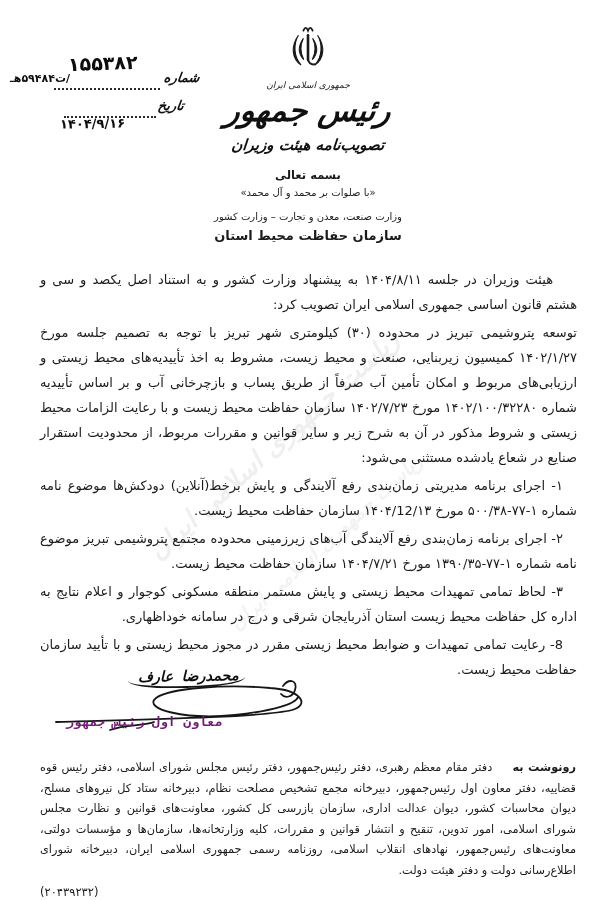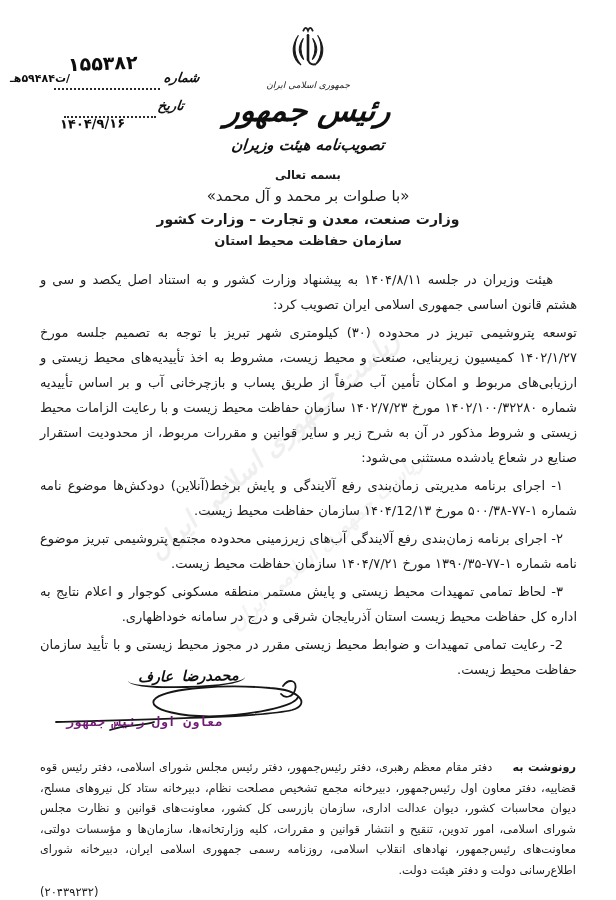--- a/index.html
+++ b/index.html
@@ -47,24 +47,24 @@
   .emblem{display:block;margin:0 auto;}
   .republic{font-size:9px;font-style:italic;margin-top:6px;color:#222;letter-spacing:1px;}
   .office{
     font-size:31px;font-weight:bold;font-style:italic;margin-top:2px;
     transform:skewX(-6deg);letter-spacing:-1px;color:#101010;
   }
   .doctype{font-size:15px;font-weight:bold;font-style:italic;margin-top:8px;transform:skewX(-5deg);color:#101010;}
   
   .invocation{position:absolute;left:0;right:0;top:168px;text-align:center;}
   .besmeh{font-size:11.5px;font-weight:bold;}
-  .salawat{font-size:15px;margin-top:5px;}
+  .salawat{font-size:10px;margin-top:5px;}
   
   .addressees{position:absolute;left:0;right:0;top:211px;text-align:center;}
-  .addr1{font-size:14px;font-weight:bold;}
+  .addr1{font-size:10px;font-weight:normal;}
   .addr2{font-size:13px;font-weight:bold;margin-top:6px;}
   
   .body-block{
     position:absolute;top:267px;right:39px;left:40px;
     font-size:13px;line-height:25px;text-align:justify;
   }
   .body-block p{margin:0 0 3px 0;}
   .p-first{text-indent:24px;}
   .p-item{text-indent:14px;}
   
@@ -130,21 +130,21 @@
     <div class="addr1">وزارت صنعت، معدن و تجارت – وزارت کشور</div>
     <div class="addr2">سازمان حفاظت محیط استان</div>
   </div>
 
   <div class="body-block">
     <p class="p-first">هیئت وزیران در جلسه ۱۴۰۴/۸/۱۱ به پیشنهاد وزارت کشور و به استناد اصل یکصد و سی و هشتم قانون اساسی جمهوری اسلامی ایران تصویب کرد:</p>
     <p>توسعه پتروشیمی تبریز در محدوده (۳۰) کیلومتری شهر تبریز با توجه به تصمیم جلسه مورخ ۱۴۰۲/۱/۲۷ کمیسیون زیربنایی، صنعت و محیط زیست، مشروط به اخذ تأییدیه‌های محیط زیستی و ارزیابی‌های مربوط و امکان تأمین آب صرفاً از طریق پساب و بازچرخانی آب و بر اساس تأییدیه شماره ۱۴۰۲/۱۰۰/۳۲۲۸۰ مورخ ۱۴۰۲/۷/۲۳ سازمان حفاظت محیط زیست و با رعایت الزامات محیط زیستی و شروط مذکور در آن به شرح زیر و سایر قوانین و مقررات مربوط، از محدودیت استقرار صنایع در شعاع یادشده مستثنی می‌شود:</p>
     <p class="p-item">۱- اجرای برنامه مدیریتی زمان‌بندی رفع آلایندگی و پایش برخط(آنلاین) دودکش‌ها موضوع نامه شماره ۱-۷۷-۵۰۰/۳۸ مورخ ۱۴۰۴/12/۱۳ سازمان حفاظت محیط زیست.</p>
     <p class="p-item">۲- اجرای برنامه زمان‌بندی رفع آلایندگی آب‌های زیرزمینی محدوده مجتمع پتروشیمی تبریز موضوع نامه شماره ۱-۷۷-۱۳۹۰/۳۵ مورخ ۱۴۰۴/۷/۲۱ سازمان حفاظت محیط زیست.</p>
     <p class="p-item">۳- لحاظ تمامی تمهیدات محیط زیستی و پایش مستمر منطقه مسکونی کوجوار و اعلام نتایج به اداره کل حفاظت محیط زیست استان آذربایجان شرقی و درج در سامانه خوداظهاری.</p>
-    <p class="p-item">2- رعایت تمامی تمهیدات و ضوابط محیط زیستی مقرر در مجوز محیط زیستی و با تأیید سازمان حفاظت محیط زیست.</p>
+    <p class="p-item">8- رعایت تمامی تمهیدات و ضوابط محیط زیستی مقرر در مجوز محیط زیستی و با تأیید سازمان حفاظت محیط زیست.</p>
   </div>
 
   <div class="sig-block">
     <span class="sig-name">محمدرضا عارف</span>
     <svg class="sig-svg" width="270" height="70" viewBox="0 0 270 70" fill="none" stroke="#161616" stroke-width="1.8" stroke-linecap="round">
       <path d="M6 44 C70 42 210 40 242 32 C260 27 252 12 220 10 C175 6 120 10 106 20 C92 31 135 42 185 37 C222 33 246 26 248 19"></path>
       <path d="M233 8 C239 0 248 2 245 12 C243 19 235 21 231 16"></path>
       <path d="M60 52 C75 46 95 48 104 44"></path>
     </svg>
     <span class="sig-title">معاون اول رئیس جمهور</span>

